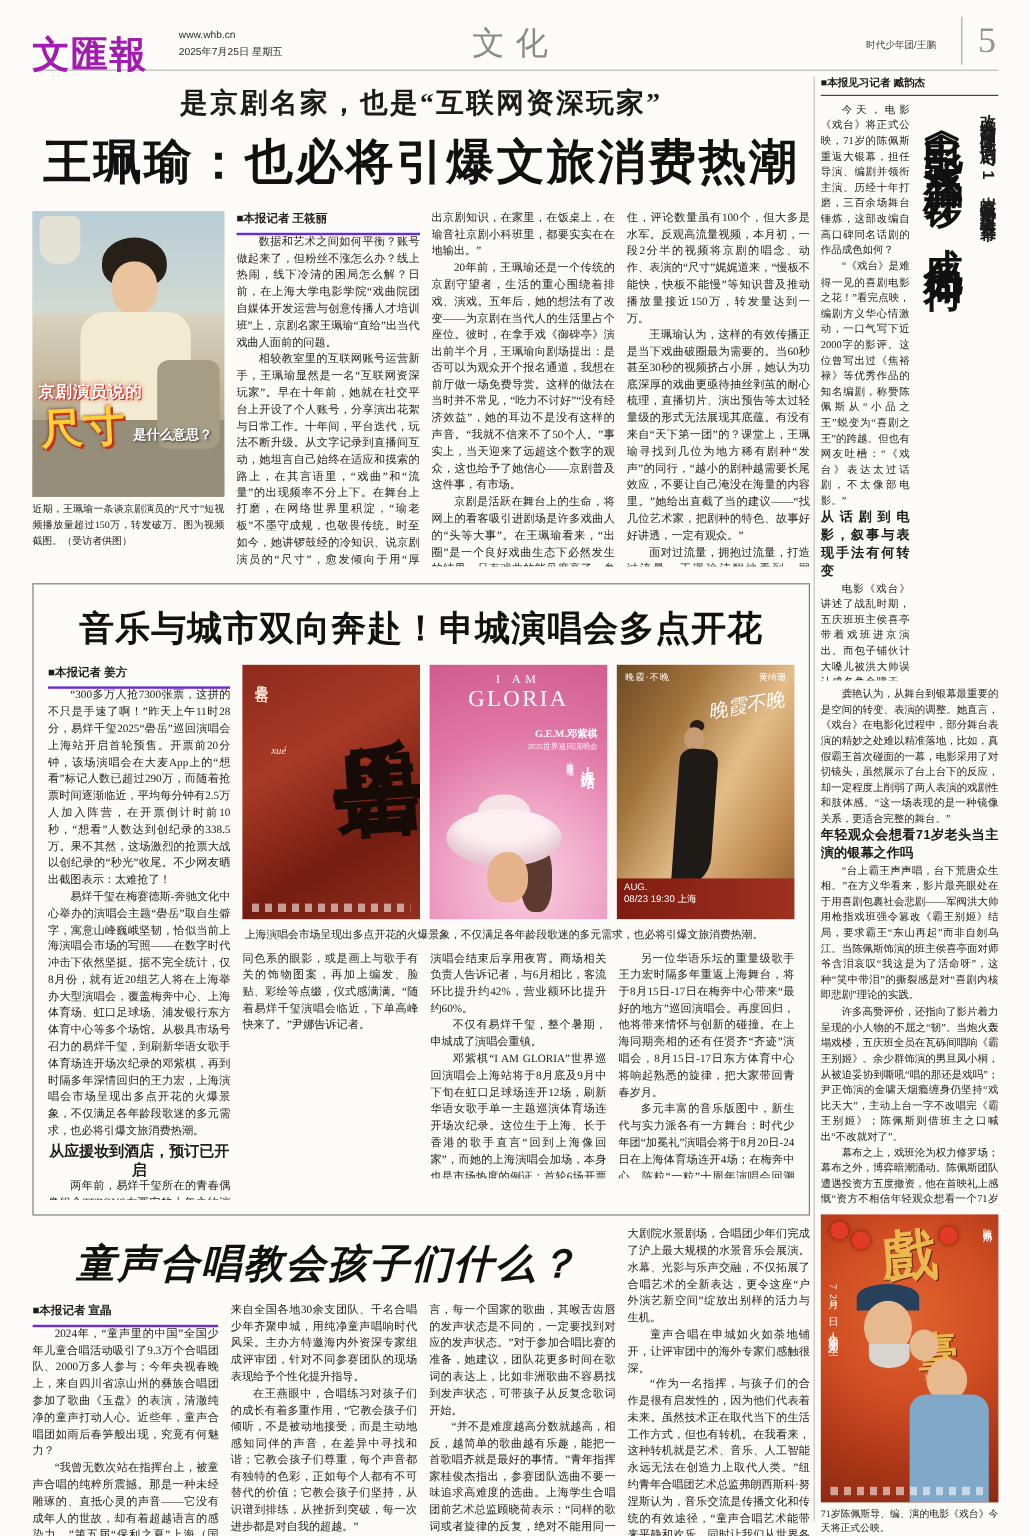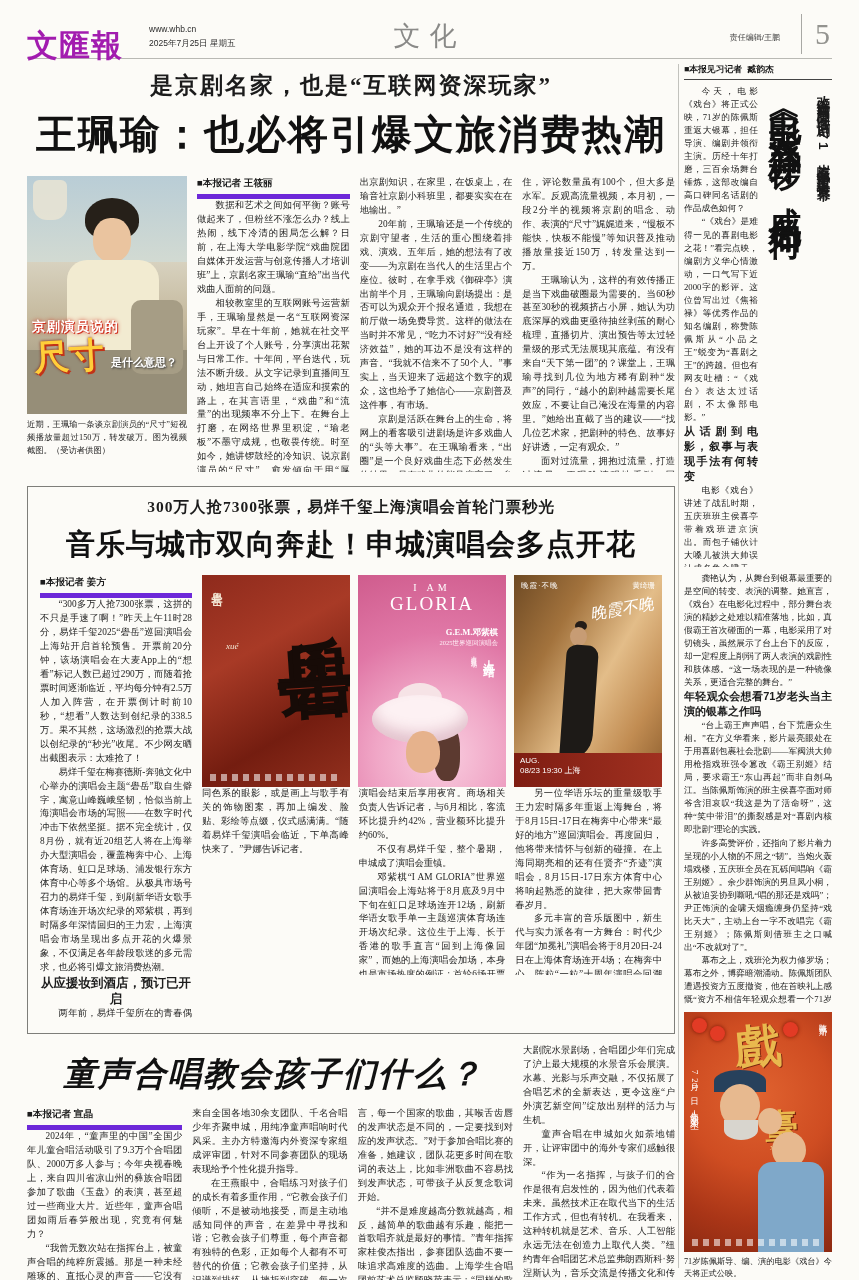--- a/index.html
+++ b/index.html
@@ -12,21 +12,21 @@
   .mast-info{position:absolute;left:122px;top:14px;font-size:8.5px;line-height:1.7;color:#2c2c2c;font-family:"Liberation Sans",sans-serif;}
   .section-title{position:absolute;left:50%;transform:translateX(-50%);top:10px;font-size:27px;color:#8a8a88;
         letter-spacing:9px;font-family:"Liberation Sans",sans-serif;}
   .editor{position:absolute;right:52px;top:24px;font-size:8px;color:#3c3c3c;font-family:"Liberation Sans",sans-serif;}
   .pageno{position:absolute;right:2px;top:6px;font-size:30px;color:#93938f;border-left:1px solid #a8a8a4;
         padding-left:13px;height:40px;line-height:40px;}
   
   .jtext{font-size:9.3px;line-height:1.5;text-align:justify;color:#1c1c1c;}
   .jtext p{margin:0;text-indent:2em;}
   .jtext p.cont{text-indent:0;}
-  .byline{font-weight:700;font-size:9.6px;font-family:"Liberation Sans",sans-serif;border-bottom:5px solid #6d28d9;
+  .byline{font-weight:700;font-size:9.6px;font-family:"Liberation Sans",sans-serif;border-bottom:2px solid #6d28d9;
         padding-bottom:4px;margin-bottom:6px;text-indent:0 !important;}
   .subhead{font-family:"Liberation Sans",sans-serif;font-weight:700;font-size:12.5px;text-align:center;
         margin:8px 0;text-indent:0 !important;line-height:1.3;}
   
   .left-main{position:absolute;left:27px;top:64px;width:648px;}
   .vsep{position:absolute;left:678px;top:64px;height:1204px;border-left:1px solid #c2c2bd;}
   
   .opera-kicker{text-align:center;font-size:23px;font-weight:700;letter-spacing:2px;margin-top:6px;}
   .opera-headline{text-align:center;font-size:40px;font-weight:900;letter-spacing:2px;margin-top:6px;
         font-family:"Liberation Sans",sans-serif;color:#111;}
@@ -93,21 +93,21 @@
   .choir{margin-top:10px;display:flex;gap:10px;height:262px;}
   .choir-left{flex:1;display:flex;flex-direction:column;}
   .choir-headline{font-size:33px;font-weight:900;letter-spacing:2px;padding:8px 0 10px 36px;
         font-family:"Liberation Sans",sans-serif;color:#111;}
   .choir-cols{display:flex;gap:10px;height:196px;overflow:hidden;}
   .choir-col{flex:1;overflow:hidden;}
   .choir-col4{width:152px;flex:none;overflow:hidden;height:262px;}
   
   .film{position:absolute;left:684px;top:64px;width:148px;}
   .film .jtext{font-size:8.7px;line-height:1.5;}
-  .film-byline{font-weight:700;font-size:8.8px;font-family:Liberation Mono, monospace;
+  .film-byline{font-weight:700;font-size:8.8px;font-family:Liberation Sans, sans-serif;
         border-bottom:1px solid #444;padding-bottom:3px;margin-bottom:5px;}
   .film-row1{display:flex;height:482px;overflow:hidden;}
   .film-body1{flex:1;overflow:hidden;}
   .film-vert{writing-mode:vertical-rl;flex:none;height:482px;margin-left:4px;}
   .fv-kicker{font-size:13.5px;font-weight:700;letter-spacing:3px;font-family:"Liberation Sans",sans-serif;margin-left:7px;}
   .fv-headline{font-size:33px;font-weight:900;letter-spacing:7px;color:#111;}
   .film-sub{font-weight:700;font-size:11px;font-family:"Liberation Sans",sans-serif;margin:6px 0;line-height:1.35;text-indent:0 !important;}
   .film-row2{margin-top:5px;height:434px;overflow:hidden;}
   .film-poster{margin-top:6px;height:240px;position:relative;overflow:hidden;
         background:radial-gradient(circle at 50% 35%,#e0622f 0%,#cf4d22 42%,#a93517 75%,#8c2a12 100%);}
@@ -130,21 +130,21 @@
 
 <div class="page">
 
   <header class="masthead">
     <div class="logo">文匯報</div>
     <div class="mast-info">
       <div>www.whb.cn</div>
       <div>2025年7月25日 星期五</div>
     </div>
     <div class="section-title">文化</div>
-    <div class="editor">责任编辑/王鹏</div>
+    <div class="editor">时代少年团/王鹏</div>
     <div class="pageno">5</div>
   </header>
 
   <div class="vsep"></div>
 
   <main class="left-main">
 
     <section>
       <div class="opera-kicker">是京剧名家，也是“互联网资深玩家”</div>
       <h1 class="opera-headline" style="margin:6px 0 0;">王珮瑜：也必将引爆文旅消费热潮</h1>
@@ -179,21 +179,20 @@
         <div class="opera-col jtext">
           <p class="cont">住，评论数量虽有100个，但大多是水军。反观高流量视频，本月初，一段2分半的视频将京剧的唱念、动作、表演的“尺寸”娓娓道来，“慢板不能快，快板不能慢”等知识普及推动播放量接近150万，转发量达到一万。</p>
           <p>王珮瑜认为，这样的有效传播正是当下戏曲破圈最为需要的。当60秒甚至30秒的视频挤占小屏，她认为功底深厚的戏曲更亟待抽丝剥茧的耐心梳理，直播切片、演出预告等太过轻量级的形式无法展现其底蕴。有没有来自“天下第一团”的？课堂上，王珮瑜寻找到几位为地方稀有剧种“发声”的同行，“越小的剧种越需要长尾效应，不要让自己淹没在海量的内容里。”她给出直截了当的建议——“找几位艺术家，把剧种的特色、故事好好讲透，一定有观众。”</p>
           <p>面对过流量，拥抱过流量，打造过流量，王珮瑜清醒地看到，网络“爆款”有偶然性，“不爆”是常态。与此同时，京剧人王珮瑜也有着自己的底线，不为流量扭曲艺术本体，不为数据透支演员身心，不过度恶搞戏曲演员的苦难。“我建议不要轻易地直播大戏、新戏的剧场演出。”她对记者说，“不可否认，当前线下的戏曲演出依旧是困难的，需要保护的。但我们不能自动地架起手机，屏幕前的演出和舞台上的演出截然不同。”</p>
 
         </div>
       </div>
     </section>
 
     <section class="concert-box">
-      <div class="concert-kicker">300万人抢7300张票，易烊千玺上海演唱会首轮门票秒光</div>
       <h2 class="concert-headline">音乐与城市双向奔赴！申城演唱会多点开花</h2>
       <div class="concert-content">
         <div class="concert-col1 jtext">
           <p class="byline">■本报记者 姜方</p>
           <p>“300多万人抢7300张票，这拼的不只是手速了啊！”昨天上午11时28分，易烊千玺2025“礐岳”巡回演唱会上海站开启首轮预售。开票前20分钟，该场演唱会在大麦App上的“想看”标记人数已超过290万，而随着抢票时间逐渐临近，平均每分钟有2.5万人加入阵营，在开票倒计时前10秒，“想看”人数达到创纪录的338.5万。果不其然，这场激烈的抢票大战以创纪录的“秒光”收尾。不少网友晒出截图表示：太难抢了！</p>
           <p>易烊千玺在梅赛德斯-奔驰文化中心举办的演唱会主题“礐岳”取自生僻字，寓意山峰巍峨坚韧，恰似当前上海演唱会市场的写照——在数字时代冲击下依然坚挺。据不完全统计，仅8月份，就有近20组艺人将在上海举办大型演唱会，覆盖梅奔中心、上海体育场、虹口足球场、浦发银行东方体育中心等多个场馆。从极具市场号召力的易烊千玺，到刷新华语女歌手体育场连开场次纪录的邓紫棋，再到时隔多年深情回归的王力宏，上海演唱会市场呈现出多点开花的火爆景象，不仅满足各年龄段歌迷的多元需求，也必将引爆文旅消费热潮。</p>
           <p class="subhead">从应援妆到酒店，预订已开启</p>
           <p>两年前，易烊千玺所在的青春偶像组合TFBOYS在西安的十年之约演唱会，很显著地带动了古城文旅：景区客流激增，西安奥体中心体育场附近五公里酒店入住率接近100%。如今，“四字弟弟”单人出征上海，热度已见端倪。</p>
 
         </div>
@@ -223,20 +222,21 @@
               <div class="p3-script">晚霞不晚</div>
               <div class="p3-bun"></div>
               <div class="p3-head"></div>
               <div class="p3-dress"></div>
               <div class="p3-aug">
                 <div>AUG.</div>
                 <div>08/23 19:30 上海</div>
               </div>
             </div>
           </div>
+          <div class="posters-caption">上海演唱会市场呈现出多点开花的火爆景象，不仅满足各年龄段歌迷的多元需求，也必将引爆文旅消费热潮。</div>
           <div class="concert-cols">
             <div class="concert-col jtext">
               <p class="cont">同色系的眼影，或是画上与歌手有关的饰物图案，再加上编发、脸贴、彩绘等点缀，仪式感满满。“随着易烊千玺演唱会临近，下单高峰快来了。”尹娜告诉记者。</p>
 
             </div>
             <div class="concert-col jtext">
               <p class="cont">演唱会结束后享用夜宵。商场相关负责人告诉记者，与6月相比，客流环比提升约42%，营业额环比提升约60%。</p>
               <p>不仅有易烊千玺，整个暑期，申城成了演唱会重镇。</p>
               <p>邓紫棋“I AM GLORIA”世界巡回演唱会上海站将于8月底及9月中下旬在虹口足球场连开12场，刷新华语女歌手单一主题巡演体育场连开场次纪录。这位生于上海、长于香港的歌手直言“回到上海像回家”，而她的上海演唱会加场，本身也是市场热度的例证：首轮6场开票即售罄，加开三场“秒光”，最终追加至12场，已创下华语女歌手单主题巡演场次最高纪录。</p>
             </div>
@@ -248,21 +248,21 @@
         </div>
       </div>
     </section>
 
     <section class="choir">
       <div class="choir-left">
         <h2 class="choir-headline" style="margin:0;font-style:italic;">童声合唱教会孩子们什么？</h2>
         <div class="choir-cols">
           <div class="choir-col jtext">
             <p class="byline">■本报记者 宣晶</p>
-            <p>2024年，“童声里的中国”全国少年儿童合唱活动吸引了9.3万个合唱团队、2000万多人参与；今年央视春晚上，来自四川省凉山州的彝族合唱团参加了歌曲《玉盘》的表演，甚至超过一些商业大片。近些年，童声合唱团如雨后春笋般出现，究竟有何魅力？</p>
+            <p>2024年，“童声里的中国”全国少年儿童合唱活动吸引了9.3万个合唱团队、2000万多人参与；今年央视春晚上，来自四川省凉山州的彝族合唱团参加了歌曲《玉盘》的表演，清澈纯净的童声打动人心。近些年，童声合唱团如雨后春笋般出现，究竟有何魅力？</p>
             <p>“我曾无数次站在指挥台上，被童声合唱的纯粹所震撼。那是一种未经雕琢的、直抵心灵的声音——它没有成年人的世故，却有着超越语言的感染力。”第五届“保利之夏”上海（国际）童声合唱节评委会主席、上海音乐学院作曲指挥系教授王燕认为，合唱的意义，远不止于歌唱，它是一场关于团队协作、艺术修养与人格成长的综合修行。不过，她提醒：“切记不要让孩子沦为‘唱歌机器’，不要用同一种音色演绎全部作品。”</p>
 
           </div>
           <div class="choir-col jtext">
             <p class="cont">来自全国各地30余支团队、千名合唱少年齐聚申城，用纯净童声唱响时代风采。主办方特邀海内外资深专家组成评审团，针对不同参赛团队的现场表现给予个性化提升指导。</p>
             <p>在王燕眼中，合唱练习对孩子们的成长有着多重作用，“它教会孩子们倾听，不是被动地接受，而是主动地感知同伴的声音，在差异中寻找和谐；它教会孩子们尊重，每个声音都有独特的色彩，正如每个人都有不可替代的价值；它教会孩子们坚持，从识谱到排练，从挫折到突破，每一次进步都是对自我的超越。”</p>
 
           </div>
           <div class="choir-col jtext">
             <p class="cont">言，每一个国家的歌曲，其喉舌齿唇的发声状态是不同的，一定要找到对应的发声状态。”对于参加合唱比赛的准备，她建议，团队花更多时间在歌词的表达上，比如非洲歌曲不容易找到发声状态，可带孩子从反复念歌词开始。</p>

